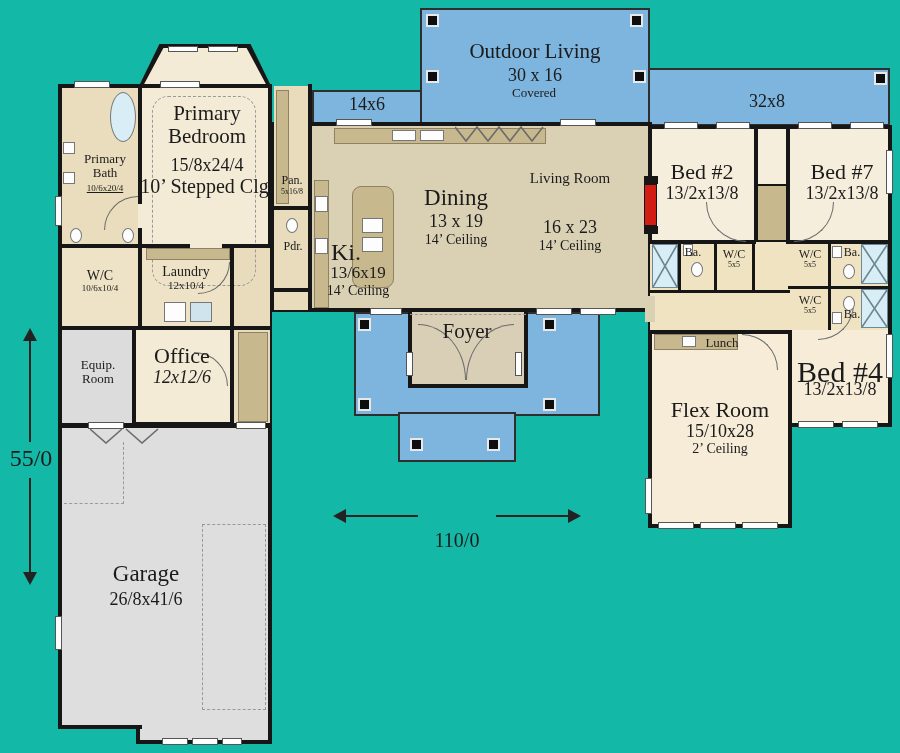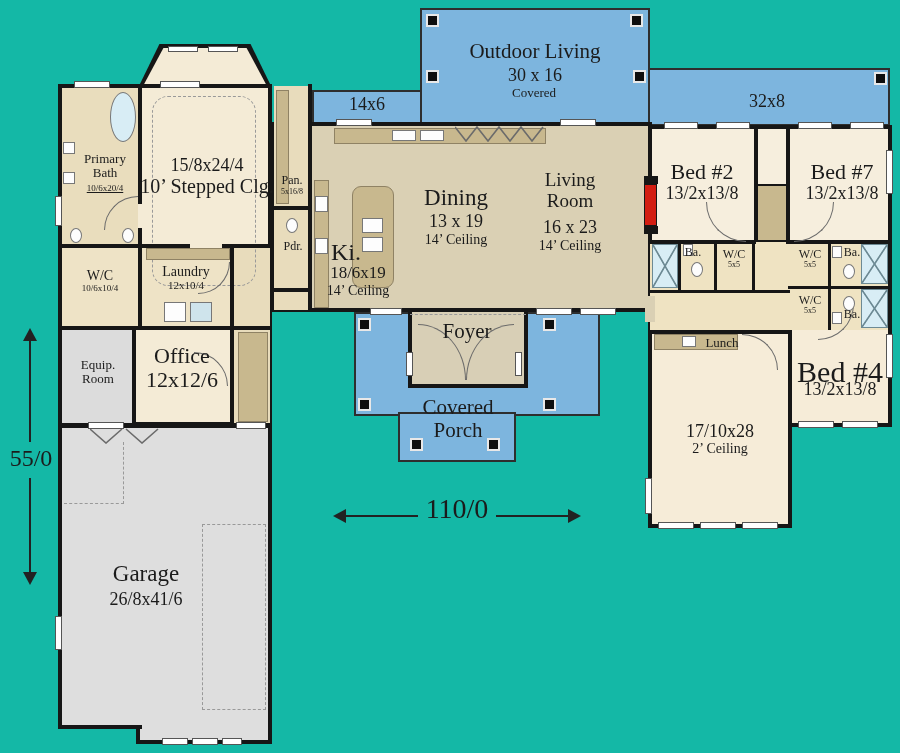--- a/index.html
+++ b/index.html
@@ -190,39 +190,40 @@
   <div class="abs col" style="left:543px;top:398px;"></div>
   <div class="abs col" style="left:410px;top:438px;"></div>
   <div class="abs col" style="left:487px;top:438px;"></div>
 
   <div class="abs lbl" style="left:430px;top:40px;width:210px;font-size:21px;">Outdoor Living</div>
   <div class="abs lbl" style="left:480px;top:66px;width:110px;font-size:18px;">30 x 16</div>
   <div class="abs lbl" style="left:484px;top:86px;width:100px;font-size:13px;">Covered</div>
   <div class="abs lbl" style="left:722px;top:92px;width:90px;font-size:18px;">32x8</div>
   <div class="abs lbl" style="left:332px;top:95px;width:70px;font-size:18px;">14x6</div>
 
+  <div class="abs lbl" style="left:146px;top:102px;width:122px;font-size:21px;">Primary Bedroom</div>
   <div class="abs lbl" style="left:146px;top:156px;width:122px;font-size:18px;">15/8x24/4</div>
   <div class="abs lbl" style="left:140px;top:176px;width:134px;font-size:20px;">10’ Stepped Clg.</div>
 
   <div class="abs lbl" style="left:72px;top:152px;width:66px;font-size:13px;">Primary Bath</div>
   <div class="abs lbl" style="left:72px;top:184px;width:66px;font-size:9px;text-decoration:underline;">10/6x20/4</div>
 
   <div class="abs lbl" style="left:274px;top:174px;width:36px;font-size:12px;">Pan.</div>
   <div class="abs lbl" style="left:272px;top:188px;width:40px;font-size:8px;">5x16/8</div>
   <div class="abs lbl" style="left:276px;top:240px;width:34px;font-size:12px;">Pdr.</div>
 
   <div class="abs lbl" style="left:324px;top:240px;width:44px;font-size:24px;">Ki.</div>
-  <div class="abs lbl" style="left:318px;top:264px;width:80px;font-size:17px;">18/6x19</div>
+  <div class="abs lbl" style="left:318px;top:264px;width:80px;font-size:17px;">13/6x19</div>
   <div class="abs lbl" style="left:314px;top:283px;width:88px;font-size:14px;">14’ Ceiling</div>
 
   <div class="abs lbl" style="left:408px;top:186px;width:96px;font-size:23px;">Dining</div>
   <div class="abs lbl" style="left:412px;top:212px;width:88px;font-size:18px;">13 x 19</div>
   <div class="abs lbl" style="left:410px;top:232px;width:92px;font-size:14px;">14’ Ceiling</div>
 
-  <div class="abs lbl" style="left:520px;top:170px;width:100px;font-size:19px;">Living Room</div>
+  <div class="abs lbl" style="left:520px;top:170px;width:100px;font-size:15px;">Living Room</div>
   <div class="abs lbl" style="left:524px;top:218px;width:92px;font-size:18px;">16 x 23</div>
   <div class="abs lbl" style="left:520px;top:238px;width:100px;font-size:14px;">14’ Ceiling</div>
 
   <div class="abs lbl" style="left:652px;top:160px;width:100px;font-size:22px;">Bed #2</div>
   <div class="abs lbl" style="left:646px;top:184px;width:112px;font-size:18px;">13/2x13/8</div>
   <div class="abs lbl" style="left:792px;top:160px;width:100px;font-size:22px;">Bed #7</div>
   <div class="abs lbl" style="left:786px;top:184px;width:112px;font-size:18px;">13/2x13/8</div>
   <div class="abs lbl" style="left:790px;top:356px;width:100px;font-size:30px;">Bed #4</div>
   <div class="abs lbl" style="left:784px;top:380px;width:112px;font-size:18px;">13/2x13/8</div>
 
@@ -236,37 +237,37 @@
   <div class="abs lbl" style="left:838px;top:246px;width:28px;font-size:12px;">Ba.</div>
   <div class="abs lbl" style="left:838px;top:308px;width:28px;font-size:12px;">Ba.</div>
 
   <div class="abs lbl" style="left:70px;top:268px;width:60px;font-size:14px;">W/C</div>
   <div class="abs lbl" style="left:68px;top:284px;width:64px;font-size:9px;">10/6x10/4</div>
   <div class="abs lbl" style="left:148px;top:264px;width:76px;font-size:14px;">Laundry</div>
   <div class="abs lbl" style="left:154px;top:280px;width:64px;font-size:11px;">12x10/4</div>
 
   <div class="abs lbl" style="left:72px;top:358px;width:52px;font-size:13px;">Equip. Room</div>
   <div class="abs lbl" style="left:140px;top:344px;width:84px;font-size:22px;">Office</div>
-  <div class="abs lbl" style="left:140px;top:368px;width:84px;font-size:22px;">12x12/6</div>
+  <div class="abs lbl" style="left:140px;top:368px;width:84px;font-size:18px;font-style:italic;">12x12/6</div>
 
   <div class="abs lbl" style="left:424px;top:320px;width:86px;font-size:21px;">Foyer</div>
-  <div class="abs lbl" style="left:406px;top:396px;width:104px;font-size:21px;">Covered Porch</div>
 
   <div class="abs lbl" style="left:692px;top:336px;width:60px;font-size:13px;">Lunch</div>
-  <div class="abs lbl" style="left:664px;top:422px;width:112px;font-size:18px;">17/10x28</div>
+  <div class="abs lbl" style="left:655px;top:398px;width:130px;font-size:22px;">Flex Room</div>
+  <div class="abs lbl" style="left:664px;top:422px;width:112px;font-size:18px;">15/10x28</div>
   <div class="abs lbl" style="left:668px;top:441px;width:104px;font-size:14px;">2’ Ceiling</div>
 
   <div class="abs lbl" style="left:98px;top:562px;width:96px;font-size:23px;">Garage</div>
   <div class="abs lbl" style="left:94px;top:590px;width:104px;font-size:18px;">26/8x41/6</div>
 
   <div class="abs lbl" style="left:4px;top:446px;width:54px;font-size:24px;">55/0</div>
   <div class="abs dimline" style="left:29px;top:338px;width:2px;height:104px;"></div>
   <div class="abs tri" style="left:23px;top:328px;border-left:7px solid transparent;border-right:7px solid transparent;border-bottom:13px solid #222;"></div>
   <div class="abs dimline" style="left:29px;top:478px;width:2px;height:96px;"></div>
   <div class="abs tri" style="left:23px;top:572px;border-left:7px solid transparent;border-right:7px solid transparent;border-top:13px solid #222;"></div>
 
-  <div class="abs lbl" style="left:420px;top:494px;width:74px;font-size:28px;">110/0</div>
+  <div class="abs lbl" style="left:420px;top:530px;width:74px;font-size:20px;">110/0</div>
   <div class="abs dimline" style="left:346px;top:515px;width:72px;height:2px;"></div>
   <div class="abs tri" style="left:333px;top:509px;border-top:7px solid transparent;border-bottom:7px solid transparent;border-right:13px solid #222;"></div>
   <div class="abs dimline" style="left:496px;top:515px;width:72px;height:2px;"></div>
   <div class="abs tri" style="left:568px;top:509px;border-top:7px solid transparent;border-bottom:7px solid transparent;border-left:13px solid #222;"></div>
 
 </div>
 
 </body></html>

